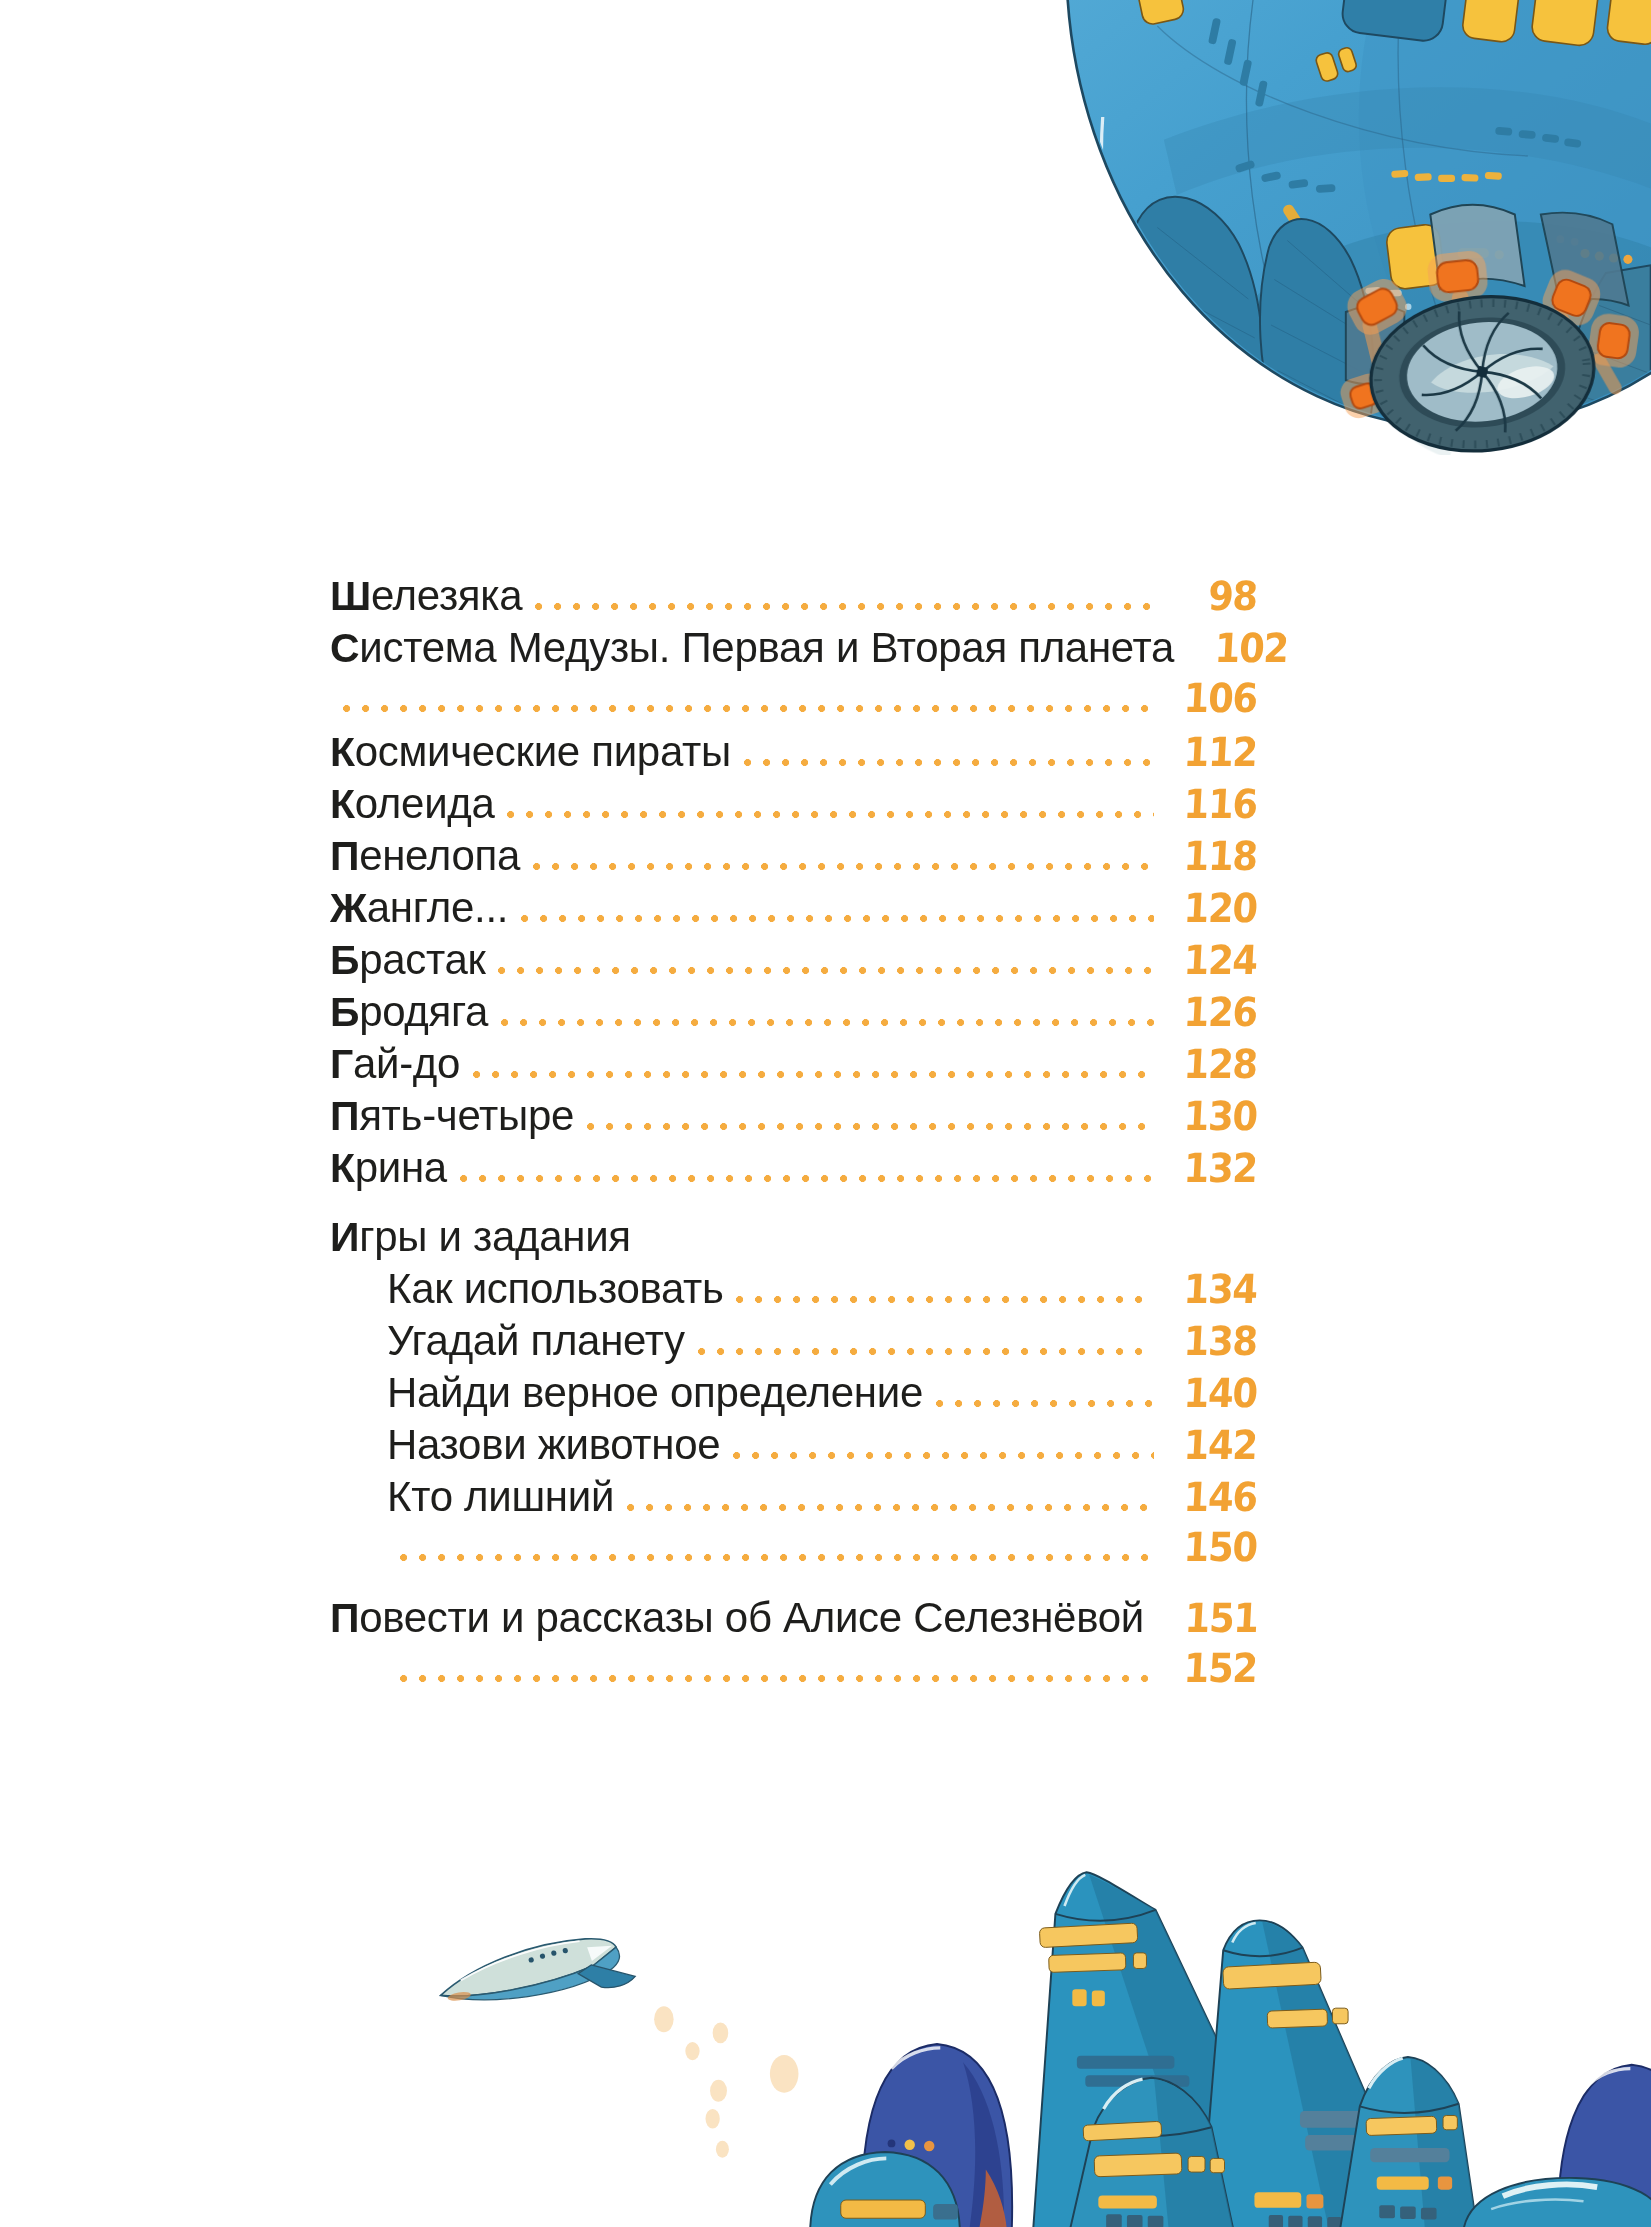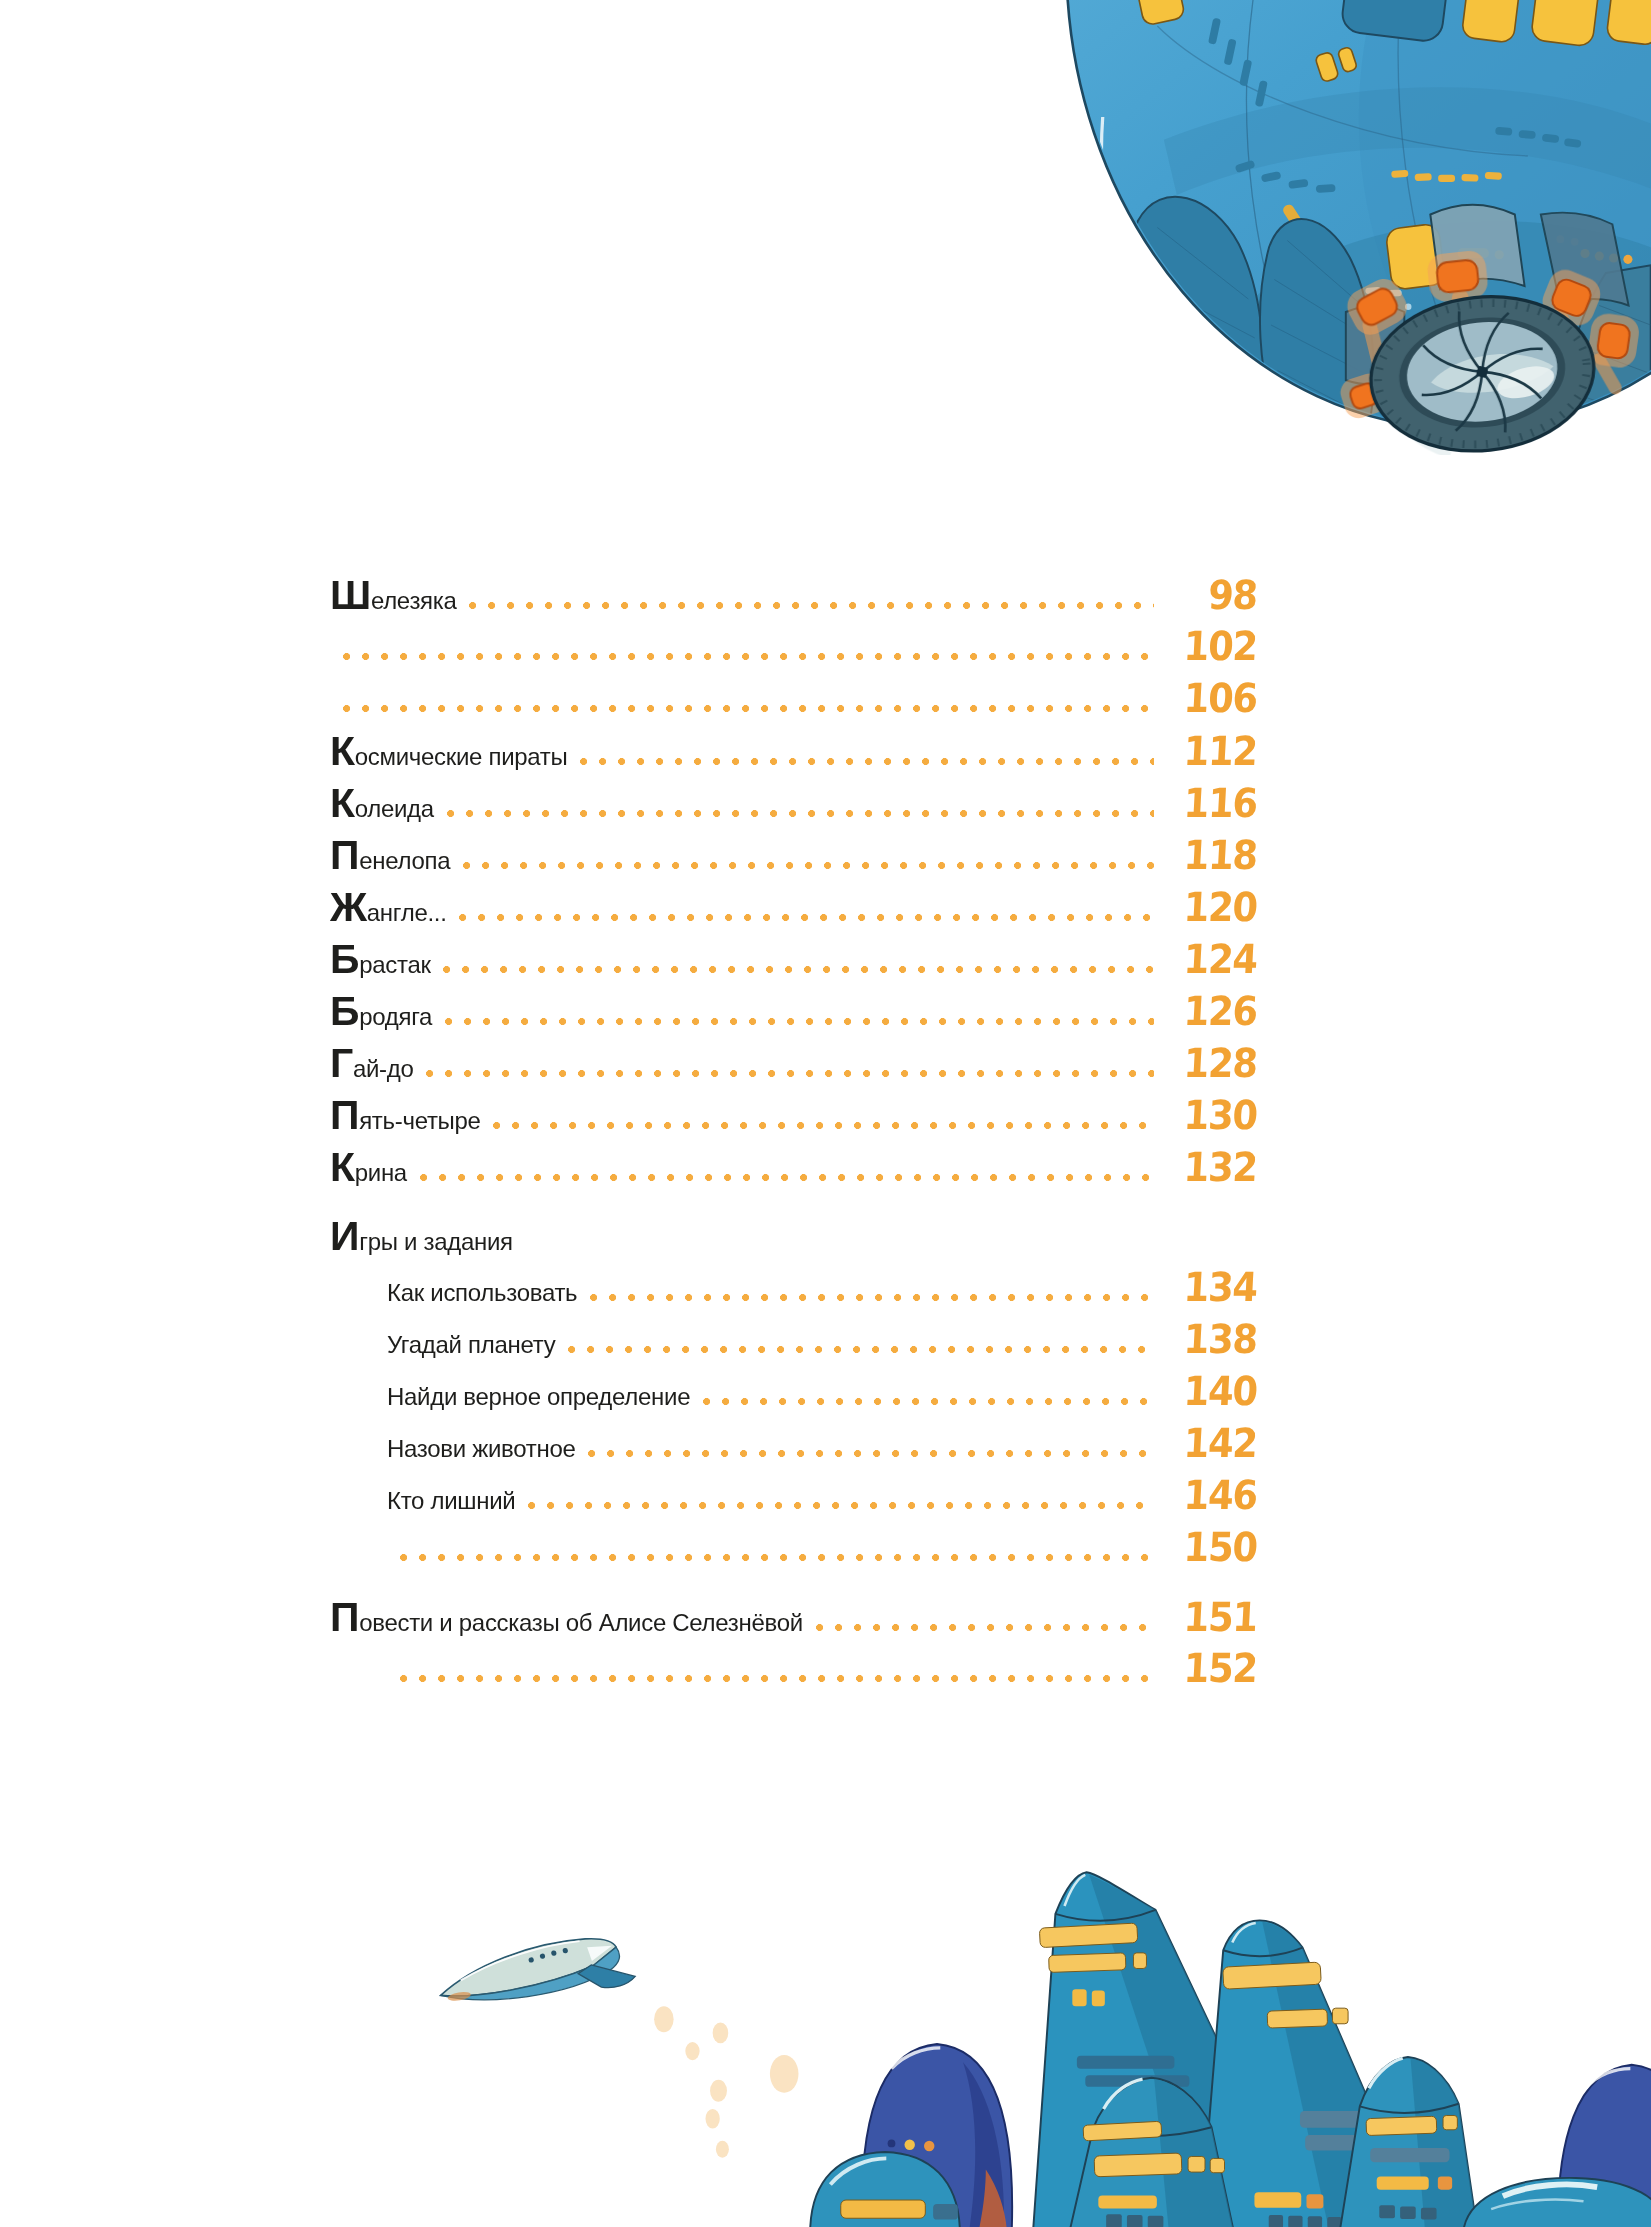--- a/index.html
+++ b/index.html
@@ -10,21 +10,21 @@
   }
   
   .toc {
     position:absolute; left:330px; top:571px; width:927px;
     --text:#1E1E1C; --num:#F2A233; --dot:#F5AC40;
   }
   .row { display:flex; align-items:baseline; height:52px; }
   .row.section { margin-top:17px; }
   .row.sub { padding-left:57px; }
   .title {
-    font-size:24px; letter-spacing:-0.3px; white-space:nowrap;
+    font-size:42px; letter-spacing:-0.3px; white-space:nowrap;
     color:var(--text); font-stretch:condensed; line-height:1.2;
   }
   .row.top > .title::first-letter { font-size:41px; font-weight:700; }
   .leader {
     flex:1 1 auto; height:7.2px; margin:0 11.7px -1.3px 11.7px;
     background-image: radial-gradient(circle at 4.6px 3.6px, var(--dot) 3.3px, rgba(245,172,64,0) 3.8px);
     background-size:19px 7.2px; background-repeat:repeat-x; background-position:left center;
   }
   .pagenum {
     min-width:91px; text-align:right;
@@ -207,20 +207,21 @@
   </div>
 
   <div class="toc" style="--text: #1E1E1C; --num: #F2A233; --dot: #F5AC40;">
 
   <div class="row top">
         <span class="title">Шелезяка</span>
         <span class="leader"></span>
         <span class="pagenum">98</span>
       </div>
       <div class="row top">
+        <span class="title">Система Медузы. Первая и Вторая планета</span>
         <span class="leader"></span>
         <span class="pagenum">102</span>
       </div>
       <div class="row top">
         <span class="leader"></span>
         <span class="pagenum">106</span>
       </div>
       <div class="row top">
         <span class="title">Космические пираты</span>
         <span class="leader"></span>

